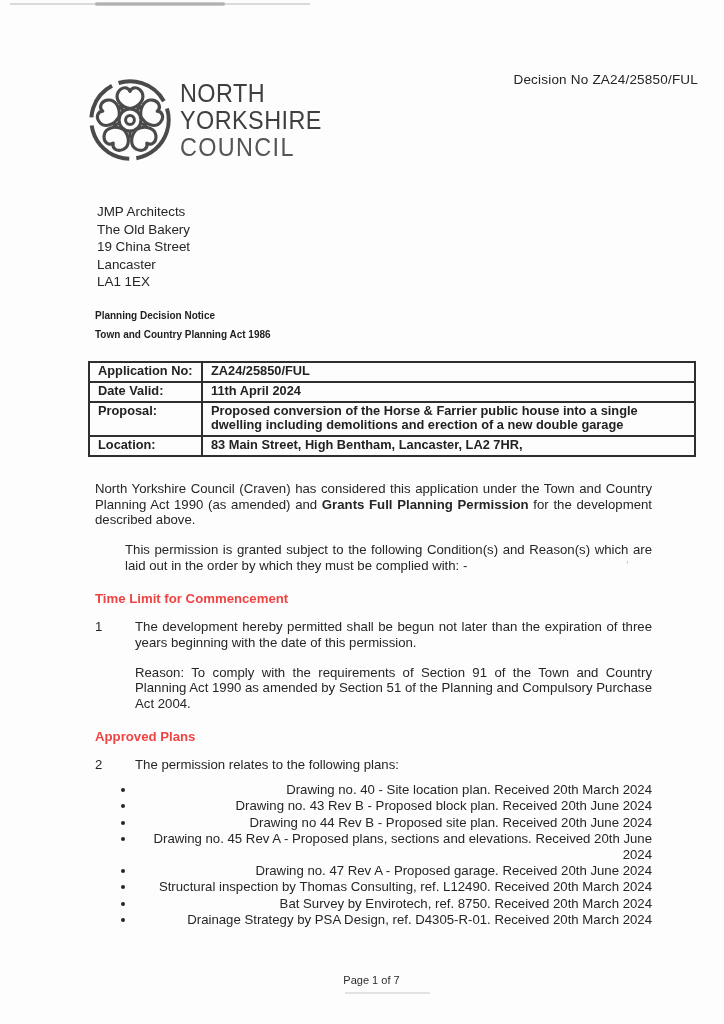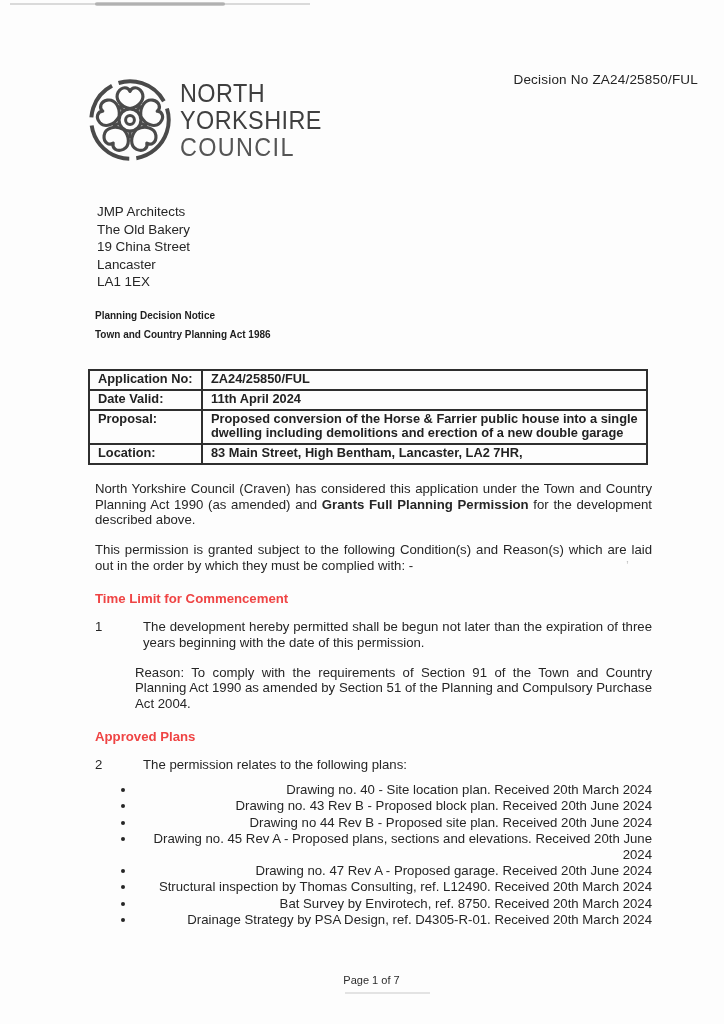--- a/index.html
+++ b/index.html
@@ -42,43 +42,43 @@
 
   
   .doc-title {
     position:absolute; left:95px; top:306px; width:553px;
     text-align:left; font-weight:bold; font-size:10px; line-height:19px;
     color:#1e1e1e;
   }
 
   
   .details-table {
-    position:absolute; left:88px; top:369px;
-    width:560px; border-collapse:collapse;
+    position:absolute; left:88px; top:361px;
+    width:608px; border-collapse:collapse;
     font-size:12.8px; font-weight:bold; color:#222;
   }
   .details-table td {
     border:2px solid #2f2f2f;
     padding:1px 8px 2px 8px;
     vertical-align:top;
     line-height:14.8px;
   }
   .details-table td.lbl { width:113px; }
 
   
   .body-content {
     position:absolute; left:95px; top:481px; width:557px;
     font-size:13.2px; line-height:15.7px;
   }
   .body-content p.just { text-align:justify; }
-  .para2 { margin-top:14px; }
+  .para2 { margin-top:14px;margin-left:30px; }
   .sec-heading { font-weight:bold; margin-top:17px; color:#ef4444; }
   .condition { display:flex; margin-top:13px; }
   .cond-num { width:40px; flex:0 0 40px; }
-  .cond-text { flex:1; text-align:justify;margin-left:8px; }
+  .cond-text { flex:1; text-align:justify; }
   .reason { margin-left:40px; margin-top:14px; text-align:justify; }
   .plans-list { margin-top:9px; list-style:disc outside; padding-left:41px; }
   .plans-list li { line-height:16.2px; padding-left:1px;text-align:right; }
 
   
   .page-footer {
     position:absolute; left:95px; top:974px; width:553px;
     text-align:center; font-size:11px; color:#2c2c2c;
   }
 </style>

